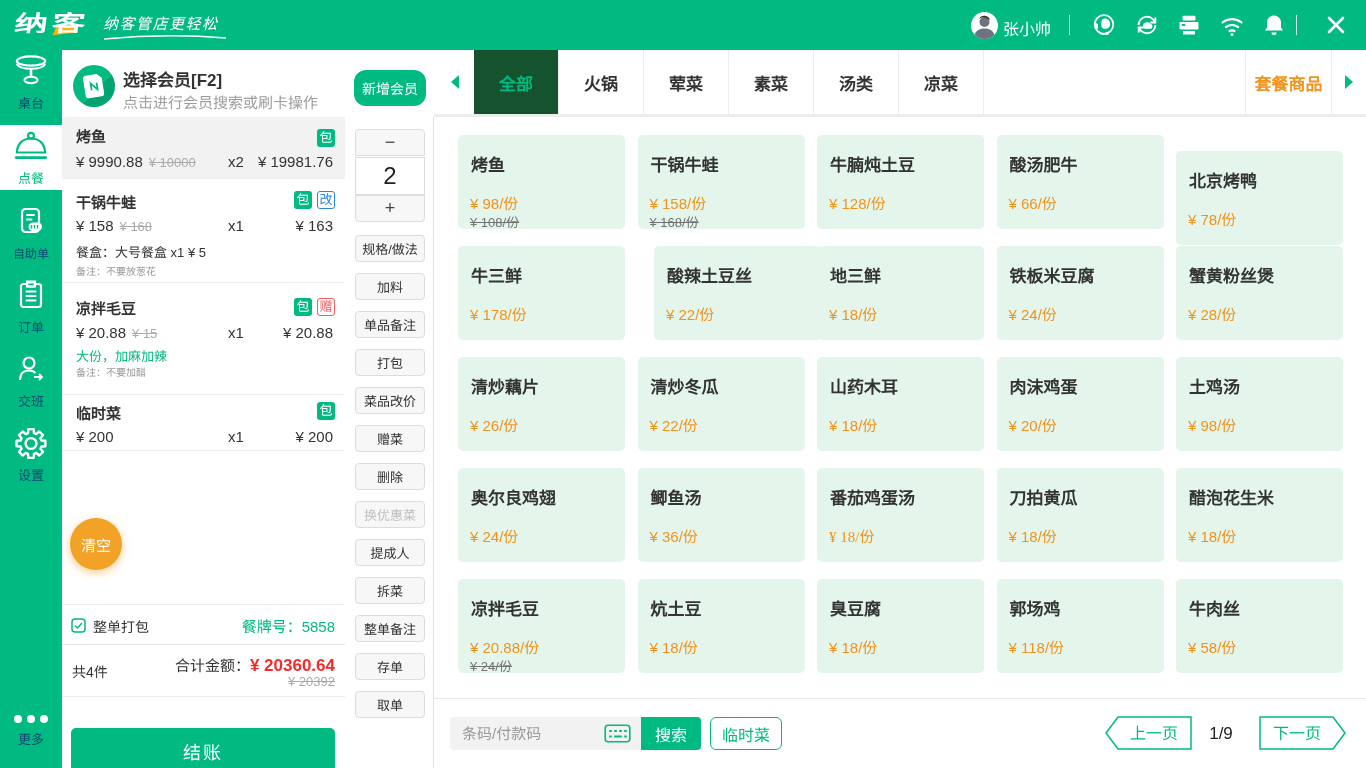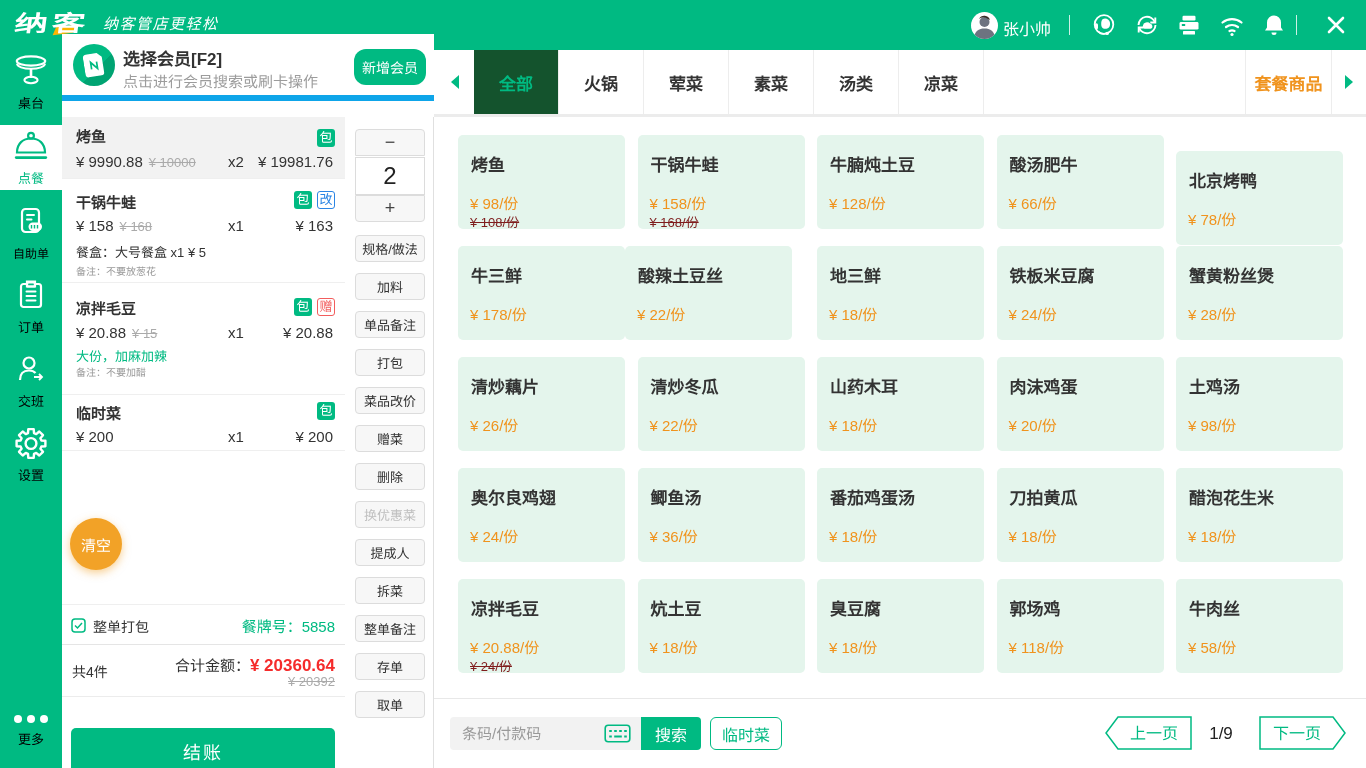--- a/index.html
+++ b/index.html
@@ -6,25 +6,25 @@
   * { margin:0; padding:0; box-sizing:border-box; }
   html,body { width:1366px; height:768px; overflow:hidden; }
   body { font-family:"Liberation Sans", sans-serif; color:#333; background:#fff; position:relative; }
   
   #topbar { position:absolute; left:0; top:0; width:1366px; height:50px; background:#00ba82; }
   #logo { position:absolute; left:15px; top:5px; color:#fff; font-weight:bold; font-size:22px; letter-spacing:3px; transform:scaleX(1.5) skewX(-5deg); transform-origin:left center; }
   #slogan { position:absolute; left:103px; top:12px; color:#fff; font-size:15px; font-style:italic; letter-spacing:1.5px; }
   #sloganline { position:absolute; left:102px; top:32px; }
   
   #sidebar { position:absolute; left:0; top:50px; width:62px; height:718px; background:#00ba82; }
-  .side-item { position:absolute; left:0; width:62px; height:74px; display:flex; flex-direction:column; align-items:center; justify-content:center; color:#000000; }
+  .side-item { position:absolute; left:0; width:62px; height:74px; display:flex; flex-direction:column; align-items:center; justify-content:center; color:#0c4a6e; }
   .side-item .lbl { font-size:13px; margin-top:5px; }
   .side-item.active { background:#fff; color:#00ba82; }
   
-  #memhead { position:absolute; left:62px; top:34px; width:372px; height:67px; background:#fff; border-bottom:6px solid #0ea5e9;padding-left:18px; }
+  #memhead { position:absolute; left:62px; top:55px; width:372px; height:67px; background:#fff; border-bottom:3px solid #0ea5e9;padding-left:18px; }
   
   #orderpanel { position:absolute; left:62px; top:117px; width:283px; height:651px; background:#fff; }
   .oi { position:absolute; left:0; width:283px; border-bottom:1px solid #efefef; background:#fff; }
   .oi .nm { position:absolute; left:14px; font-size:15px; font-weight:bold; color:#333; }
   .oi .tags { position:absolute; right:10px; display:flex; gap:5px; }
   .tagg { width:18px; height:18px; border-radius:3px; background:#00ba82; color:#fff; font-size:13px; line-height:18px; text-align:center; }
   .tagb { width:18px; height:18px; border-radius:3px; background:#fff; border:1px solid #2b85e4; color:#2b85e4; font-size:13px; line-height:16px; text-align:center; }
   .tagr { width:18px; height:18px; border-radius:3px; background:#fff; border:1px solid #f25d5d; color:#f25d5d; font-size:13px; line-height:16px; text-align:center; }
   .oi .pr { position:absolute; left:14px; font-size:15px; color:#333; }
   .oi .old { color:#aaa; font-size:13px; text-decoration:line-through; margin-left:6px; }
@@ -47,21 +47,21 @@
   #tabbar { position:absolute; left:434px; top:50px; width:932px; height:67px; background:#fff; border-bottom:3px solid #ececec; }
   .tab { position:absolute; top:0; height:64px; width:85px; display:flex; align-items:center; justify-content:center; font-size:17px; font-weight:bold; color:#333; border-right:1px solid #ededed; background:#fff; }
   .tab.on { background:#14532d; color:#00ba82; }
   #taocan { position:absolute; left:811px; top:0; width:87px; height:64px; display:flex; align-items:center; justify-content:center; font-size:17px; font-weight:bold; color:#f0931d; border-left:1px solid #ededed; border-right:1px solid #ededed; }
   .arrw { position:absolute; top:24px; width:0; height:0; }
   
   #grid { position:absolute; left:434px; top:117px; width:932px; height:581px; background:#fff; }
   .card { position:absolute; width:167px; height:94px; background:#e4f5ec; border-radius:5px; }
   .card .n { position:absolute; left:13px; top:16px; font-size:17px; font-weight:bold; color:#333; }
   .card .p { position:absolute; left:12px; top:57px; font-size:15px; color:#f0931d; }
-  .card .o { position:absolute; left:12px; top:77px; font-size:13px; color:#7f1d1d; text-decoration:line-through; }
+  .card .o { position:absolute; left:12px; top:77px; font-size:13px; color:#737373; text-decoration:line-through; }
   
   #botbar { position:absolute; left:434px; top:698px; width:932px; height:70px; background:#fff; border-top:1px solid #e8e8e8; }
   #srchinput { position:absolute; left:16px; top:18px; width:191px; height:33px; background:#f2f2f2; border-radius:4px 0 0 4px; color:#999; font-size:15px; line-height:33px; padding-left:12px; }
   #srchbtn { position:absolute; left:207px; top:18px; width:60px; height:33px; background:#00ba82; border-radius:0 4px 4px 0; color:#fff; font-size:16px; display:flex; align-items:center; justify-content:center; }
   #tmpbtn { position:absolute; left:276px; top:18px; width:72px; height:33px; background:#fff; border:1px solid #00ba82; border-radius:6px; color:#00ba82; font-size:16px; display:flex; align-items:center; justify-content:center; }
   #pageinfo { position:absolute; left:757px; top:18px; width:60px; height:33px; font-size:17px; color:#222; display:flex; align-items:center; justify-content:center; }
 </style>
 </head>
 <body>
 
@@ -304,21 +304,21 @@
     </div>
   <div class="card" style="left:742px;top:34px;">
       <div class="n">北京烤鸭</div>
       <div class="p">¥ 78/份</div>
     </div>
 
   <div class="card" style="left:24px;top:129px;">
       <div class="n">牛三鲜</div>
       <div class="p">¥ 178/份</div>
     </div>
-  <div class="card" style="left:191px;top:129px;padding-left:24px;">
+  <div class="card" style="left:220px;top:129px;padding-left:24px;">
       <div class="n">酸辣土豆丝</div>
       <div class="p">¥ 22/份</div>
     </div>
   <div class="card" style="left:383px;top:129px;">
       <div class="n">地三鲜</div>
       <div class="p">¥ 18/份</div>
     </div>
   <div class="card" style="left:562.5px;top:129px;">
       <div class="n">铁板米豆腐</div>
       <div class="p">¥ 24/份</div>
@@ -350,21 +350,21 @@
     </div>
 
   <div class="card" style="left:24px;top:350.5px;">
       <div class="n">奥尔良鸡翅</div>
       <div class="p">¥ 24/份</div>
     </div>
   <div class="card" style="left:203.5px;top:350.5px;">
       <div class="n">鲫鱼汤</div>
       <div class="p">¥ 36/份</div>
     </div>
-  <div class="card" style="left:383px;top:350.5px;">
+  <div class="card" style="left:383px;top:350.5px;font-family:Liberation Serif, serif;">
       <div class="n">番茄鸡蛋汤</div>
       <div class="p">¥ 18/份</div>
     </div>
   <div class="card" style="left:562.5px;top:350.5px;">
       <div class="n">刀拍黄瓜</div>
       <div class="p">¥ 18/份</div>
     </div>
   <div class="card" style="left:742px;top:350.5px;">
       <div class="n">醋泡花生米</div>
       <div class="p">¥ 18/份</div>

